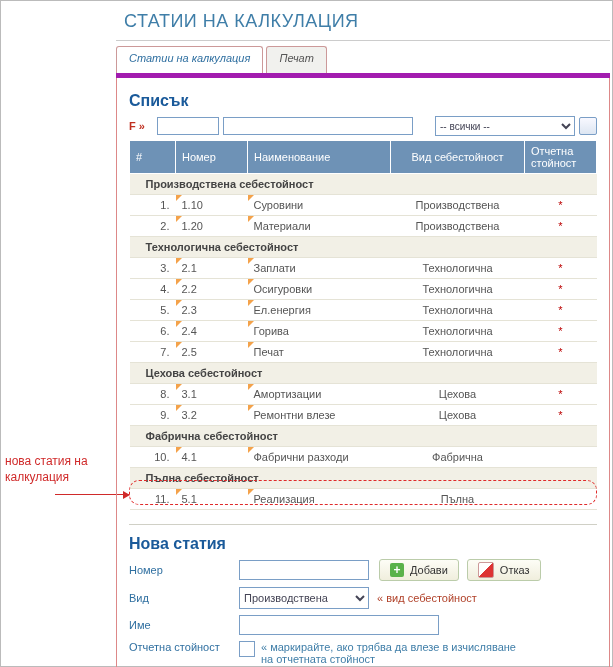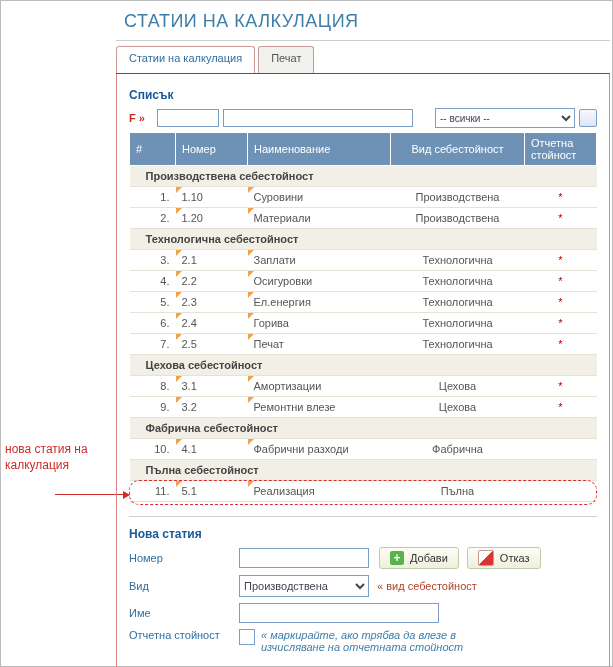--- a/index.html
+++ b/index.html
@@ -1,25 +1,25 @@
 <!DOCTYPE html>
 <html><head>
 <meta charset="utf-8">
 <style>
   body { margin: 0; font-family: Verdana, Arial, sans-serif; font-size: 11px; color: #333; background: #fff; }
   .stage { position: relative; width: 613px; height: 667px; border: 1px solid #bbb; box-sizing: border-box; }
   .main { position: absolute; left: 115px; top: 0; width: 494px; }
   .page-title { font-size: 18px; color: #3f7ea8; padding: 10px 0 8px 8px; letter-spacing: 0.5px; }
   .hr { border: 0; border-top: 1px solid #ccc; margin: 0 0 4px 0; }
-  .tabs { position: relative; height: 28px; border-bottom: 1px solid #a21caf; }
+  .tabs { position: relative; height: 28px; border-bottom: 5px solid #a21caf; font-style: italic; }
   .tab { display: inline-block; border: 1px solid #c99; border-bottom: none; border-radius: 3px 3px 0 0; padding: 5px 12px; height: 16px; box-sizing: content-box; position: relative; top: 1px; }
   .tab.active { background: #fff; color: #2f6fa0; }
   .tab.inactive { background: #f1f1ee; color: #555; }
   .panel { border: 1px solid #d88; border-top: none; border-radius: 0 0 6px 6px; padding: 12px 12px 16px 12px; }
-  .section-title { color: #1a5a9a; font-weight: bold; font-size: 12px; margin: 2px 0 6px 0; }
+  .section-title { color: #1a5a9a; font-weight: bold; font-size: 16px; margin: 2px 0 6px 0; }
   .filter-row { display: flex; align-items: center; gap: 4px; margin-bottom: 4px; }
   .f-label { color: #c03020; font-weight: bold; width: 24px; }
   .f-in { height: 18px; border: 1px solid #7a9ec6; background: #fff; box-sizing: border-box; }
   .f-in.n1 { width: 62px; }
   .f-in.n2 { width: 190px; }
   .f-sel { height: 20px; border: 1px solid #7a9ec6; width: 140px; font-size: 10px; color: #445; background: #fff; }
   .f-go { width: 18px; height: 18px; border: 1px solid #7a9ec6; background: linear-gradient(#f8f8ff,#dde6f2); border-radius: 2px; }
   table.grid { width: 100%; border-collapse: collapse; }
   .hdr td { background: #6e92b6; color: #fff; padding: 4px 6px; border: 1px solid #fff; font-size: 11px; }
   .hdr .c4 { text-align: center; }
@@ -41,27 +41,27 @@
   .form-row .flabel { width: 110px; color: #2f6fa0; }
   .tin { height: 20px; border: 1px solid #7a9ec6; box-sizing: border-box; font-size: 11px; }
   .tin.w1 { width: 130px; }
   .tin.w2 { width: 200px; }
   .sel2 { height: 22px; border: 1px solid #7a9ec6; font-size: 11px; width: 130px; color: #445; background:#fff; }
   .btn { display: inline-flex; align-items: center; gap: 6px; height: 22px; padding: 0 10px; border: 1px solid #bca; border-radius: 3px; background: linear-gradient(#fdfdf6,#f0eedd); color: #333; font-size: 11px; }
   .icon-plus { width: 14px; height: 14px; background: #5ab24a; color: #fff; display: inline-flex; align-items: center; justify-content: center; border-radius: 2px; font-weight: bold; font-size: 12px; line-height: 1; }
   .icon-cancel { width: 14px; height: 14px; display: inline-block; background: linear-gradient(135deg,#fff 0 49%, #d33 50% 100%); border: 1px solid #c99; border-radius: 2px; }
   .chk { width: 14px; height: 14px; border: 1px solid #7a9ec6; display: inline-block; vertical-align: middle; background:#fff; }
   .hint { color: #b04028; }
-  .hint2 { color: #3f7ea8; font-style: italic; }
+  .hint2 { color: #3f7ea8; }
 </style>
 </head>
 <body>
 
 <div class="stage">
-  <div class="annot" style="top: 440px;">нова статия на калкулация</div>
+  <div class="annot" style="top: 452px;">нова статия на калкулация</div>
   <div class="arrow" style="top: 493px; left: 54px; width: 74px;"></div>
 
   <div class="main">
     <div class="page-title">СТАТИИ НА КАЛКУЛАЦИЯ</div>
     <hr class="hr">
     <div class="tabs">
       <span class="tab active">Статии на калкулация</span>
       <span class="tab inactive">Печат</span>
     </div>
     <div class="panel">

